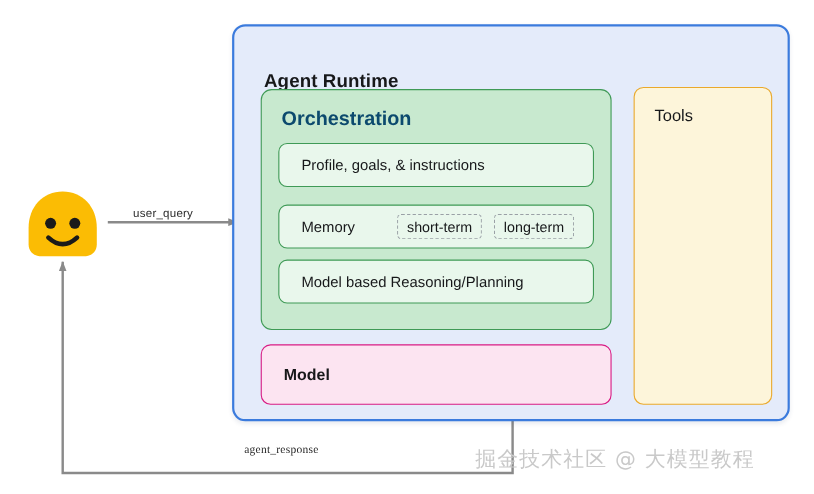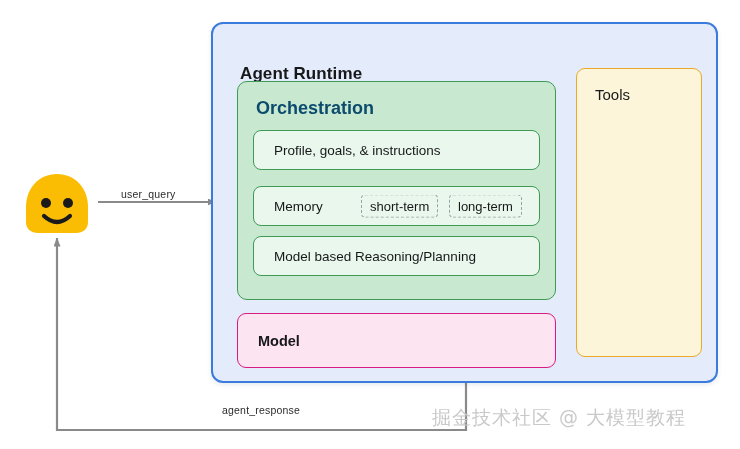--- a/index.html
+++ b/index.html
@@ -127,21 +127,21 @@
     transform: translateY(-50%);
     font-size: 14.5px;
     font-weight: 700;
     color: #17181a;
   }
 
   
   .tools-box {
     position: absolute;
     left: 576px;
-    top: 68px;
+    top: 79px;
     width: 126px;
     height: 289px;
     box-sizing: border-box;
     background: #fdf5da;
     border: 1.8px solid #eaa92b;
     border-radius: 9px;
   }
   .tools-title {
     position: absolute;
     left: 18px;
@@ -161,21 +161,21 @@
 
   
   .edge-label {
     position: absolute;
     font-size: 10.5px;
     color: #2b2b2b;
     white-space: nowrap;
     letter-spacing: 0.2px;
   }
   #label-user-query { left: 121px; top: 188px; }
-  #label-agent-response { left: 222px; top: 404px; }
+  #label-agent-response { left: 222px; top: 404px; font-family: Liberation Serif, serif; }
 
   
   .watermark {
     position: absolute;
     left: 432px;
     top: 405px;
     font-size: 19px;
     color: #c9c9c9;
     white-space: nowrap;
     font-family: "DejaVu Sans", sans-serif;

